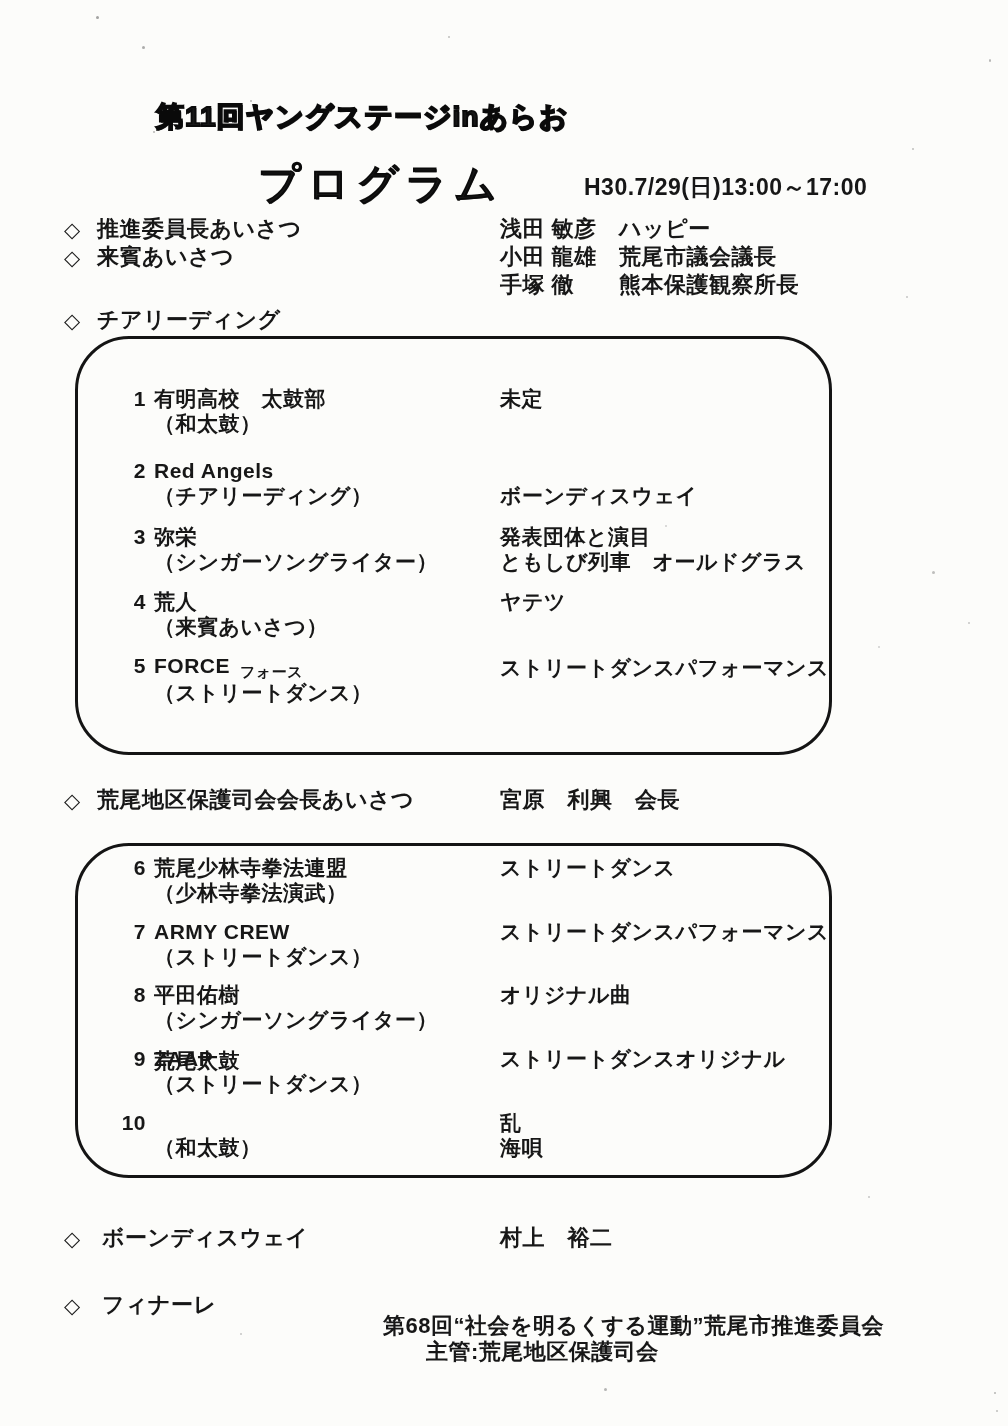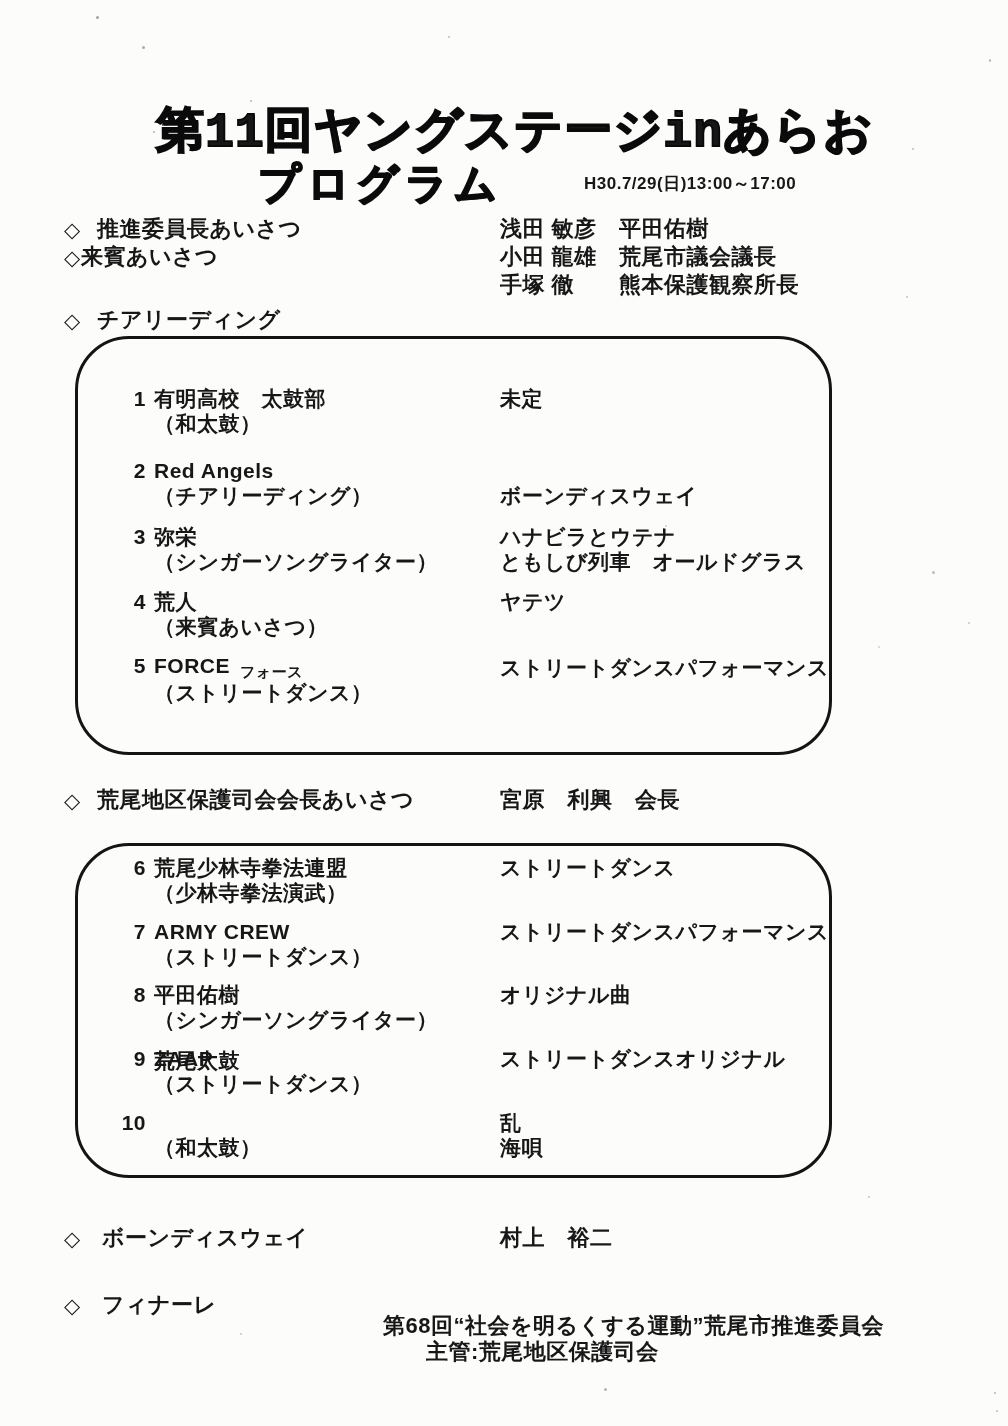--- a/index.html
+++ b/index.html
@@ -9,32 +9,31 @@
     margin:0 auto;
     background:#fcfcfa;
     color:#171717;
     font-family:"Liberation Sans",sans-serif;
     overflow:hidden;
   }
   .abs{position:absolute;white-space:pre;}
   
   .title{
     left:156px;top:98px;
-    font-size:48px;font-weight:900;letter-spacing:1px;
+    font-size:28px;font-weight:900;letter-spacing:1px;
     -webkit-text-stroke:1.8px #0a0a0a;
     text-shadow:1px 1px 0 #1c1c1c;
-    font-family:Liberation Mono, monospace;
   }
   .subtitle{
     left:258px;top:156px;
-    font-size:42px;font-weight:700;letter-spacing:6px;
+    font-size:42px;font-weight:400;letter-spacing:6px;
     -webkit-text-stroke:1.8px #0a0a0a;
     text-shadow:1px 1px 0 #1c1c1c;
   }
-  .datetime{left:584px;top:172px;font-size:17px;font-weight:700;letter-spacing:.5px;}
+  .datetime{left:584px;top:172px;font-size:23px;font-weight:700;letter-spacing:.5px;}
   
   .t{font-size:21px;font-weight:600;line-height:26px;letter-spacing:.5px;}
   .g{font-size:22px;font-weight:600;line-height:27px;letter-spacing:.5px;}
   .dia{font-size:21px;font-weight:400;}
   .no{width:34px;text-align:right;display:inline-block;}
   .small{font-size:15px;font-weight:600;}
   .pbox{
     position:absolute;left:75px;width:751px;
     border:3px solid #141414;border-radius:54px;
     background:transparent;
@@ -48,24 +47,24 @@
 <body>
 
 <div class="page">
 
   <div class="abs title">第11回ヤングステージinあらお</div>
   <div class="abs subtitle">プログラム</div>
   <div class="abs datetime">H30.7/29(日)13:00～17:00</div>
 
   <span class="abs g dia" style="left:64px;top:216px">◇</span>
   <span class="abs g" style="left:97px;top:215px">推進委員長あいさつ</span>
-  <span class="abs g" style="left:500px;top:215px">浅田 敏彦　平田佑樹</span>
+  <span class="abs g" style="left:500px;top:215px">浅田 敏彦　ハッピー</span>
 
   <span class="abs g dia" style="left:64px;top:244px">◇</span>
-  <span class="abs g" style="left:81px;top:243px">来賓あいさつ</span>
+  <span class="abs g" style="left:97px;top:243px">来賓あいさつ</span>
   <span class="abs g" style="left:500px;top:243px">小田 龍雄　荒尾市議会議長</span>
   <span class="abs g" style="left:500px;top:271px">手塚 徹　　熊本保護観察所長</span>
 
   <span class="abs g dia" style="left:64px;top:307px">◇</span>
   <span class="abs g" style="left:97px;top:306px">チアリーディング</span>
 
   <div class="pbox box1"></div>
 
   <span class="abs t no" style="left:112px;top:386px">1</span>
   <span class="abs t" style="left:154px;top:386px">有明高校　太鼓部</span>
@@ -73,21 +72,21 @@
   <span class="abs t" style="left:500px;top:386px">未定</span>
 
   <span class="abs t no" style="left:112px;top:458px">2</span>
   <span class="abs t" style="left:154px;top:458px">Red Angels</span>
   <span class="abs t" style="left:154px;top:483px">（チアリーディング）</span>
   <span class="abs t" style="left:500px;top:483px">ボーンディスウェイ</span>
 
   <span class="abs t no" style="left:112px;top:524px">3</span>
   <span class="abs t" style="left:154px;top:524px">弥栄</span>
   <span class="abs t" style="left:154px;top:549px">（シンガーソングライター）</span>
-  <span class="abs t" style="left:500px;top:524px">ハナビラとウテナ</span>
+  <span class="abs t" style="left:500px;top:524px">発表団体と演目</span>
   <span class="abs t" style="left:500px;top:549px">ともしび列車　オールドグラス</span>
 
   <span class="abs t no" style="left:112px;top:589px">4</span>
   <span class="abs t" style="left:154px;top:589px">荒人</span>
   <span class="abs t" style="left:154px;top:614px">（来賓あいさつ）</span>
   <span class="abs t" style="left:500px;top:589px">ヤテツ</span>
 
   <span class="abs t no" style="left:112px;top:653px">5</span>
   <span class="abs t" style="left:154px;top:653px">FORCE</span>
   <span class="abs t small" style="left:240px;top:659px">フォース</span>

